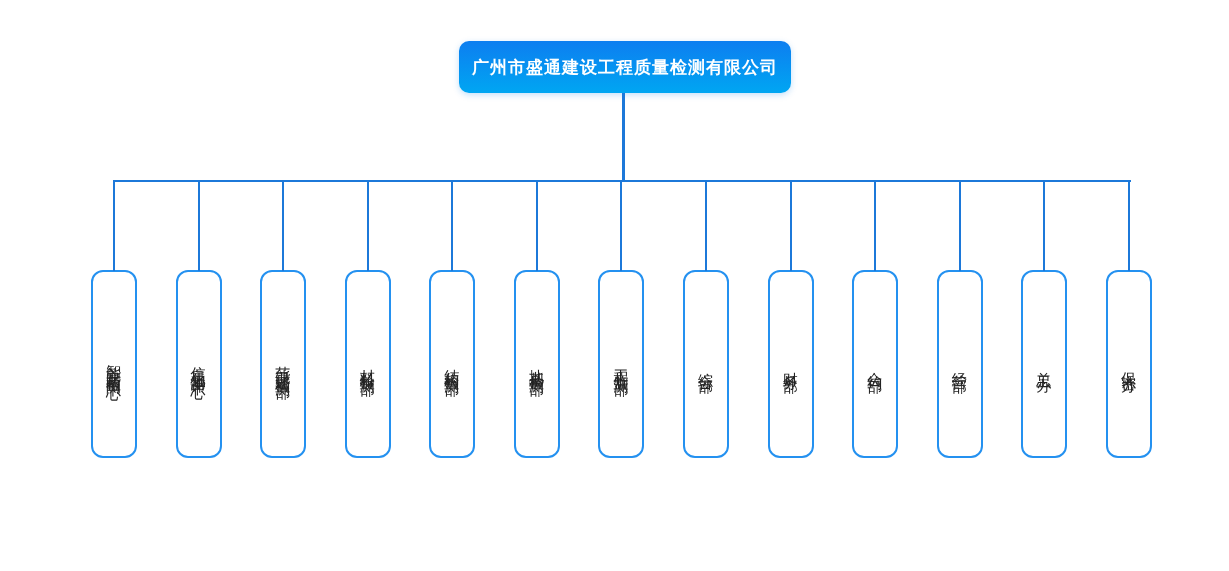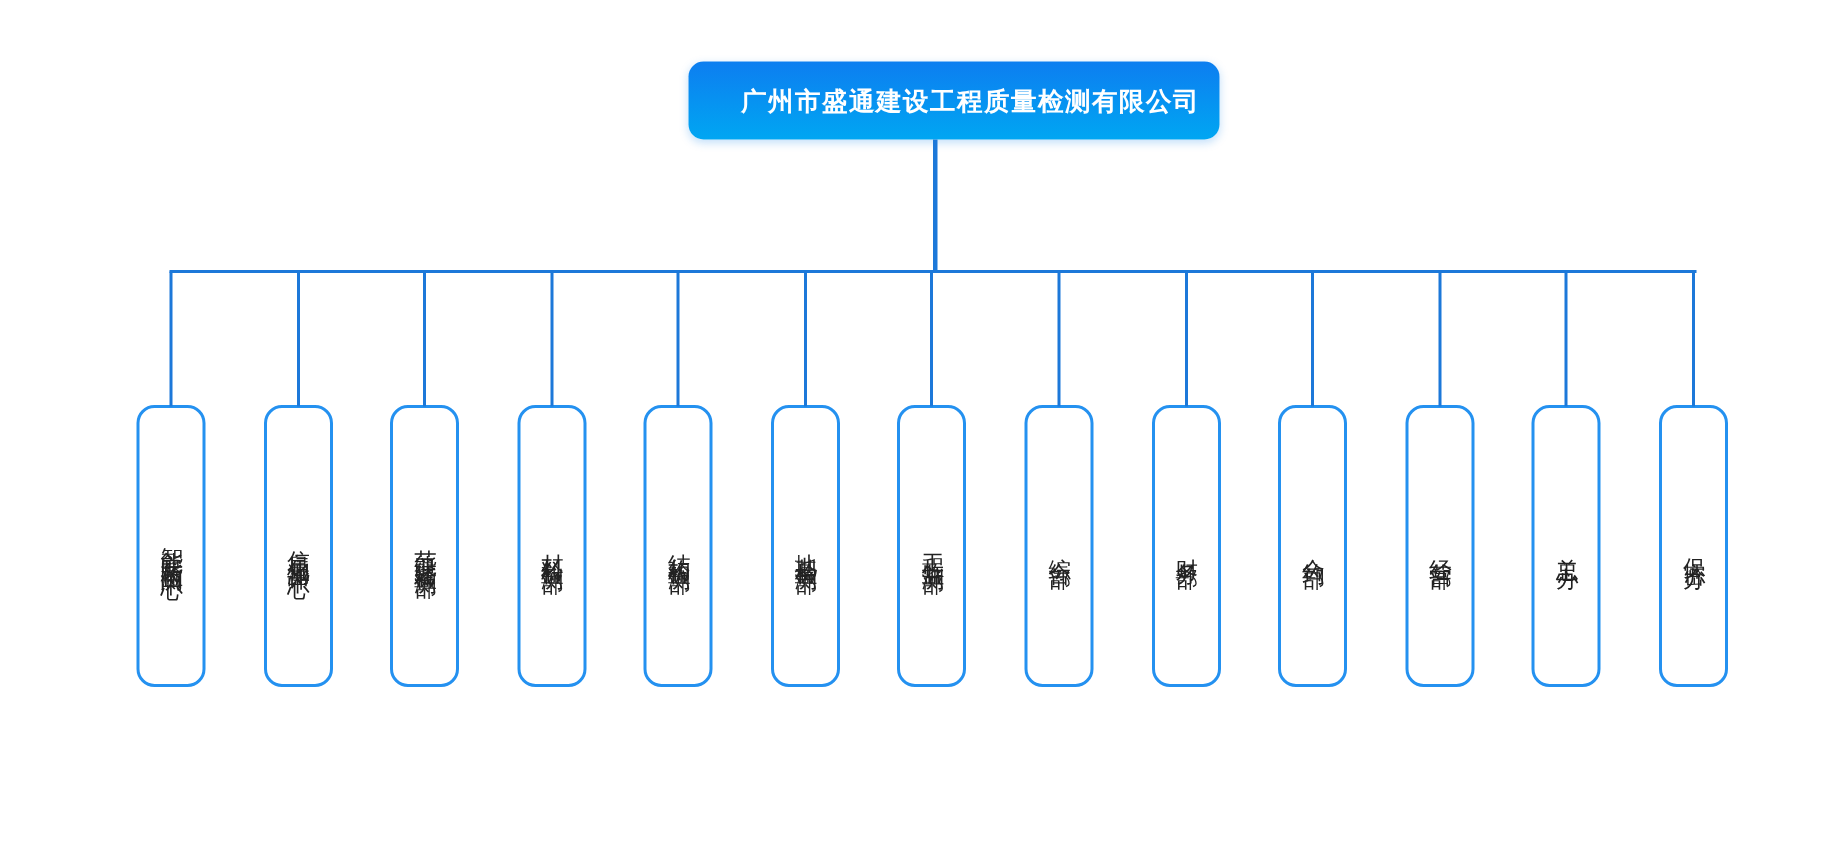--- a/index.html
+++ b/index.html
@@ -35,21 +35,20 @@
     background:linear-gradient(180deg,var(--root-gradient-top),var(--root-gradient-bottom));
     color:var(--root-text);
     font-size:17px;
     font-weight:700;
     letter-spacing:1px;
     display:flex;
     align-items:center;
     justify-content:center;
     white-space:nowrap;
     box-shadow:0 2px 6px rgba(20,130,235,0.25);
-    padding-left:22px;
   }
   
   .trunk-line{
     position:absolute;
     left:622px;
     top:93px;
     width:3px;
     height:88px;
     background:var(--line);
   }

